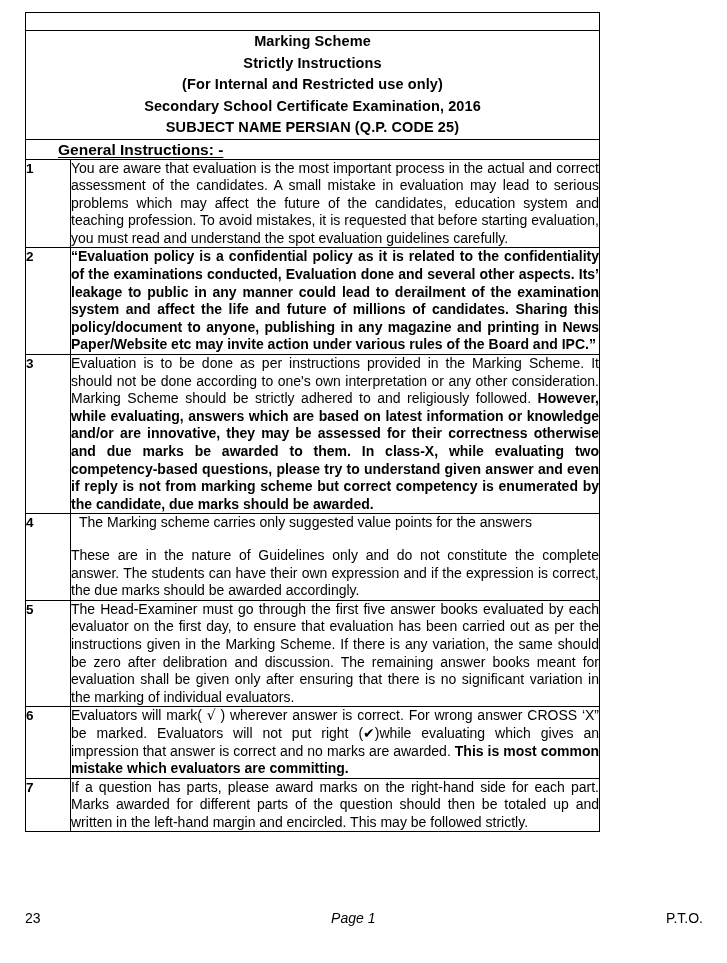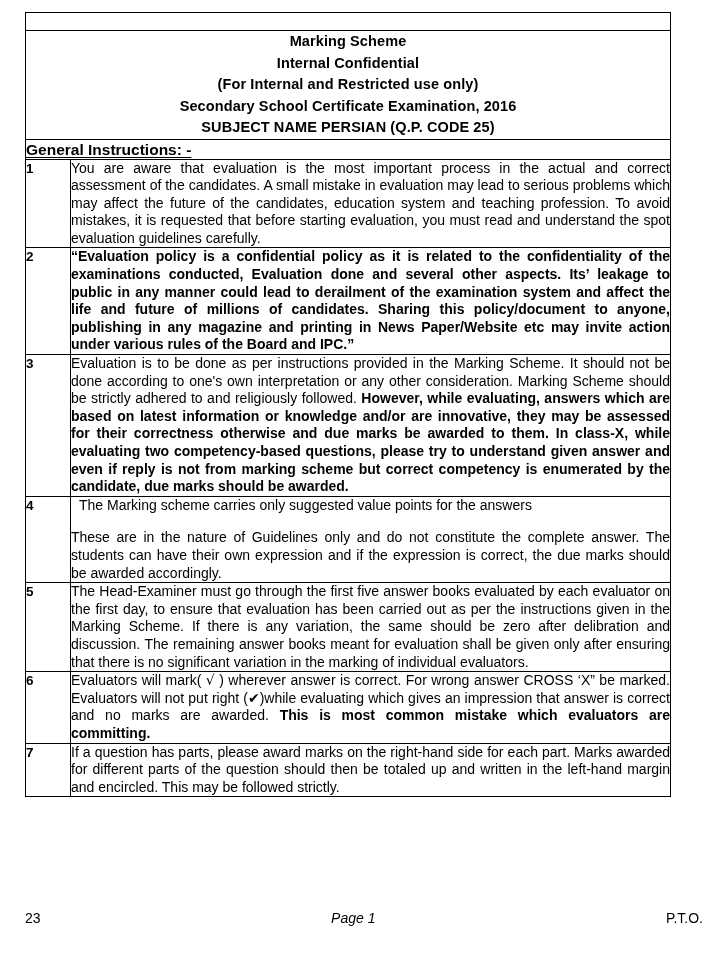--- a/index.html
+++ b/index.html
@@ -15,21 +15,21 @@
     -webkit-font-smoothing: antialiased;
   }
   .page {
     position: relative;
     width: 727px;
     height: 963px;
     box-sizing: border-box;
     padding: 12px 24px 0 25px;
   }
   table.doc {
-    width: 646px;
+    width: 575px;
     border-collapse: collapse;
     table-layout: fixed;
   }
   table.doc td {
     border: 1px solid #000000;
     vertical-align: top;
     padding: 0;
   }
   
   td.blank-band {
@@ -49,20 +49,21 @@
   
   td.gi-cell {
     padding: 4px 6px 5px 9px;
   }
   .gi-text {
     font-weight: bold;
     font-size: 15.5px;
     line-height: 19px;
     text-decoration: underline;
     text-underline-offset: 2px;
+    margin-left: 32px;
   }
   
   td.num-cell {
     width: 45px;
     padding: 4px 0 4px 8px;
     font-weight: bold;
     font-size: 13.5px;
     line-height: 17.6px;
   }
   td.body-cell {
@@ -114,21 +115,21 @@
       <col>
     </colgroup>
     <tbody>
       <tr>
         <td class="blank-band" colspan="2"></td>
       </tr>
 
       <tr>
         <td class="title-cell" colspan="2">
           <div class="title-line">Marking Scheme</div>
-          <div class="title-line">Internal Confidential</div>
+          <div class="title-line">Strictly Instructions</div>
           <div class="title-line">(For Internal and Restricted use only)</div>
           <div class="title-line">Secondary School Certificate Examination, 2016</div>
           <div class="title-line">SUBJECT NAME PERSIAN (Q.P. CODE 25)</div>
         </td>
       </tr>
 
       <tr>
         <td class="gi-cell" colspan="2">
           <span class="gi-text">General Instructions: -</span>
         </td>

